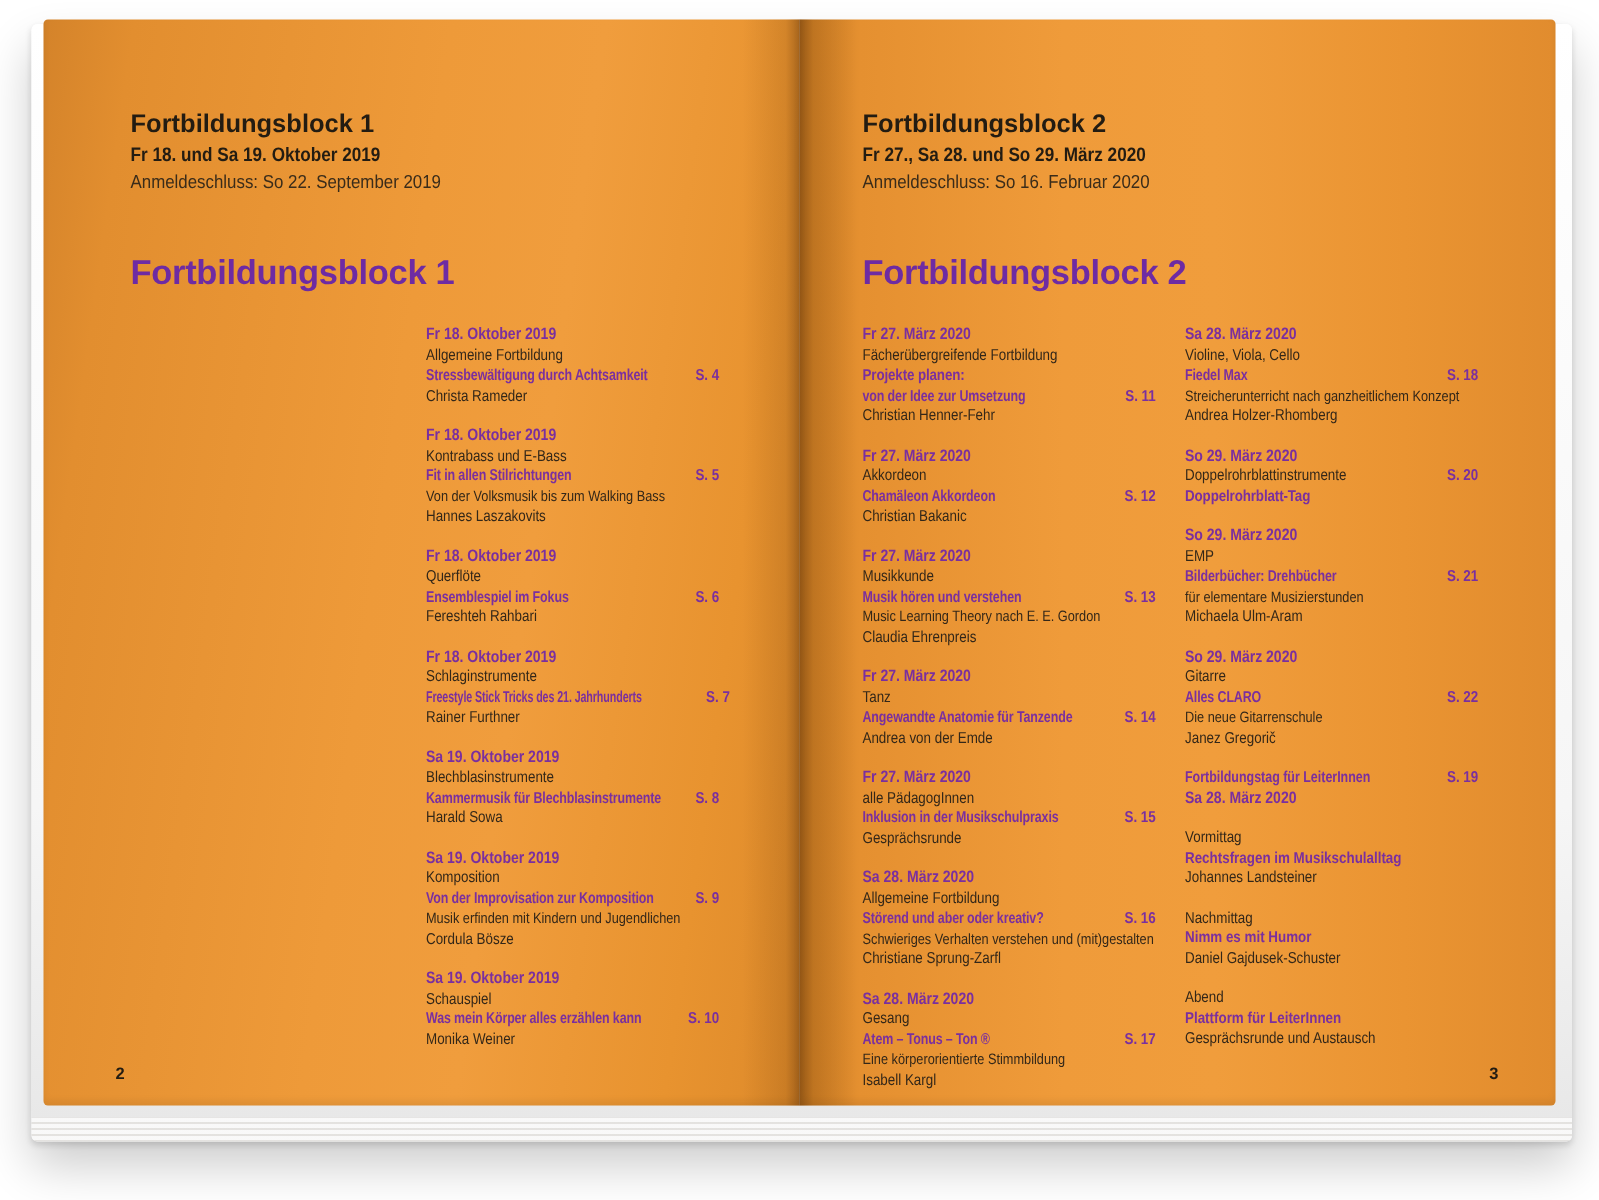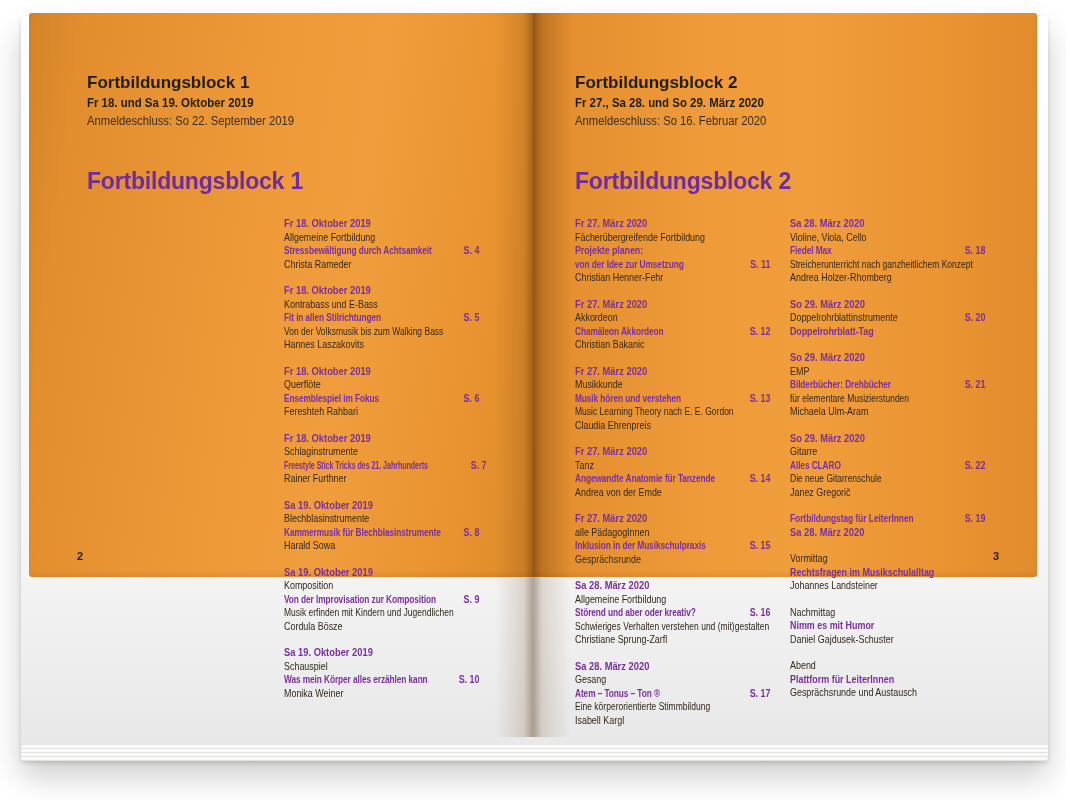--- a/index.html
+++ b/index.html
@@ -21,21 +21,21 @@
     background:linear-gradient(#ffffff 0%,#f6f6f6 70%,#e7e7e7 100%);
     border-radius:4px;
     box-shadow:0 2px 4px rgba(0,0,0,.14),0 16px 32px rgba(0,0,0,.20);
   }
   .stack::after{
     content:"";position:absolute;left:0;right:0;bottom:0;height:16px;
     background:repeating-linear-gradient(to bottom,#fdfdfd 0 3px,#e3e1de 3px 4px);
     border-radius:0 0 4px 4px;opacity:.8;
   }
   .book{position:absolute;inset:0;display:flex;border-radius:3px;}
-  .page{position:relative;width:504px;height:564px;padding-left:33px;}
+  .page{position:relative;width:504px;height:724px;padding-left:33px;}
   .page-left{
     background:linear-gradient(98deg,#d4832a 0%,#e28e2f 10%,#ee9a39 45%,#f09d3d 62%,#e8932f 85%,#dd8a2b 100%);
     border-radius:3px 0 0 3px;
     box-shadow:inset 0 -3px 5px rgba(0,0,0,.07);
   }
   .page-right{
     background:linear-gradient(90deg,#c87b23 0%,#e59030 8%,#ef9b3a 35%,#f09d3c 55%,#ea9432 80%,#e18c2e 100%);
     border-radius:0 3px 3px 0;
     box-shadow:inset 0 -3px 5px rgba(0,0,0,.07);
     text-decoration:underline;

